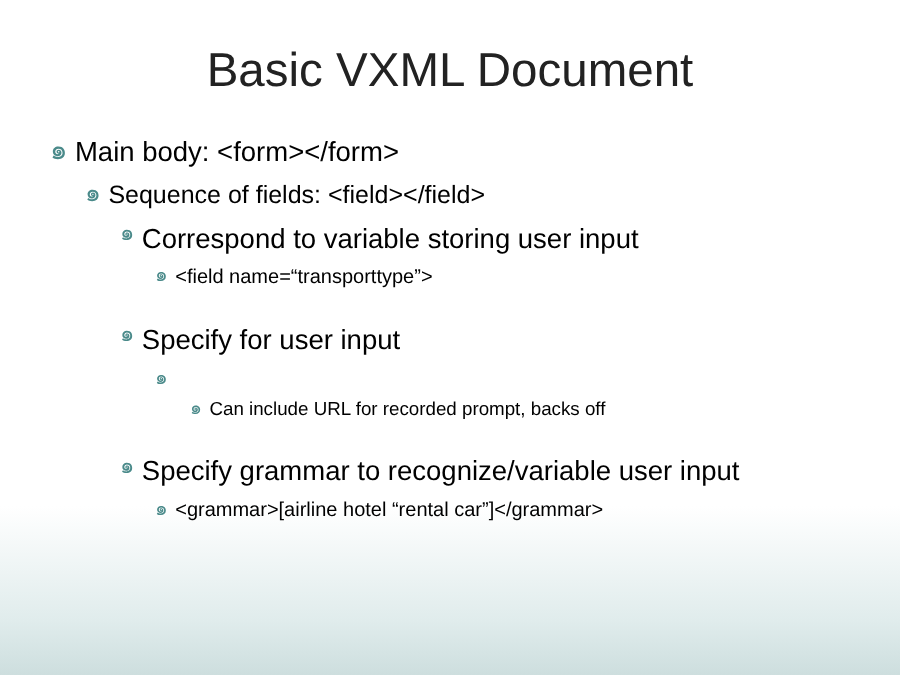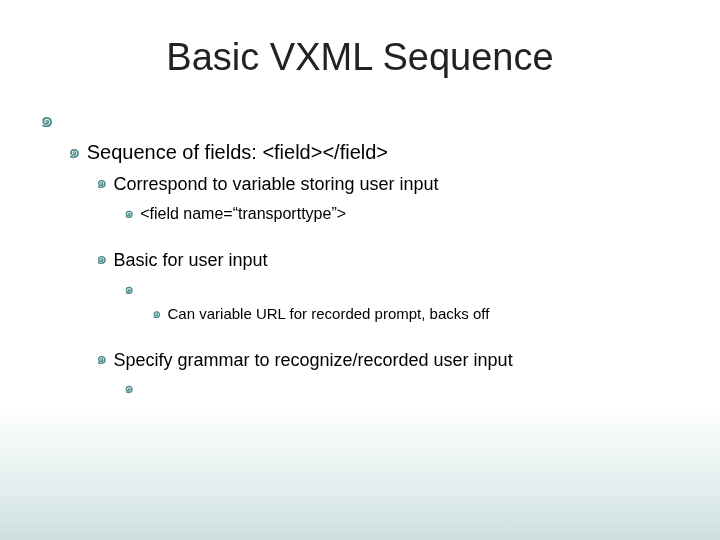--- a/index.html
+++ b/index.html
@@ -39,63 +39,65 @@
     line-height: 1.35;
   }
   .lvl0 { margin-left: 0; }
   .lvl0 .glyph { font-size: 22px; }
   .lvl0 .text  { font-size: 22px; }
   .lvl1 { margin-left: 28px; }
   .lvl1 .glyph { font-size: 20px; }
   .lvl1 .text  { font-size: 20px; text-align: center; }
   .lvl2 { margin-left: 56px; }
   .lvl2 .glyph { font-size: 18px; }
-  .lvl2 .text  { font-size: 18px; }
+  .lvl2 .text  { font-size: 22px; }
   .lvl3 { margin-left: 84px; }
   .lvl3 .glyph { font-size: 16px; }
   .lvl3 .text  { font-size: 16px; text-align: right; }
   .lvl4 { margin-left: 112px; }
   .lvl4 .glyph { font-size: 15px; }
   .lvl4 .text  { font-size: 15px; }
   .gap { height: 18px; }
 </style>
 </head>
 <body>
 
-<div class="title">Basic VXML Sequence</div>
+<div class="title">Basic VXML Document</div>
 
 <div class="content" id="body">
     <div class="bullet lvl0">
       <span class="glyph">๑</span>
+      <span class="text">Main body: &lt;form&gt;&lt;/form&gt;</span>
     </div>
     <div class="bullet lvl1">
       <span class="glyph">๑</span>
       <span class="text">Sequence of fields: &lt;field&gt;&lt;/field&gt;</span>
     </div>
     <div class="bullet lvl2">
       <span class="glyph">๑</span>
       <span class="text">Correspond to variable storing user input</span>
     </div>
     <div class="bullet lvl3">
       <span class="glyph">๑</span>
       <span class="text">&lt;field name=“transporttype”&gt;</span>
     </div>
     <div class="gap"></div>
     <div class="bullet lvl2">
       <span class="glyph">๑</span>
-      <span class="text">Basic for user input</span>
+      <span class="text">Specify for user input</span>
     </div>
     <div class="bullet lvl3">
       <span class="glyph">๑</span>
     </div>
     <div class="bullet lvl4">
       <span class="glyph">๑</span>
-      <span class="text">Can variable URL for recorded prompt, backs off</span>
+      <span class="text">Can include URL for recorded prompt, backs off</span>
     </div>
     <div class="gap"></div>
     <div class="bullet lvl2">
       <span class="glyph">๑</span>
-      <span class="text">Specify grammar to recognize/recorded user input</span>
+      <span class="text">Specify grammar to recognize/variable user input</span>
     </div>
     <div class="bullet lvl3">
       <span class="glyph">๑</span>
+      <span class="text">&lt;grammar&gt;[airline hotel “rental car”]&lt;/grammar&gt;</span>
     </div>
   </div>
 
 </body></html>

